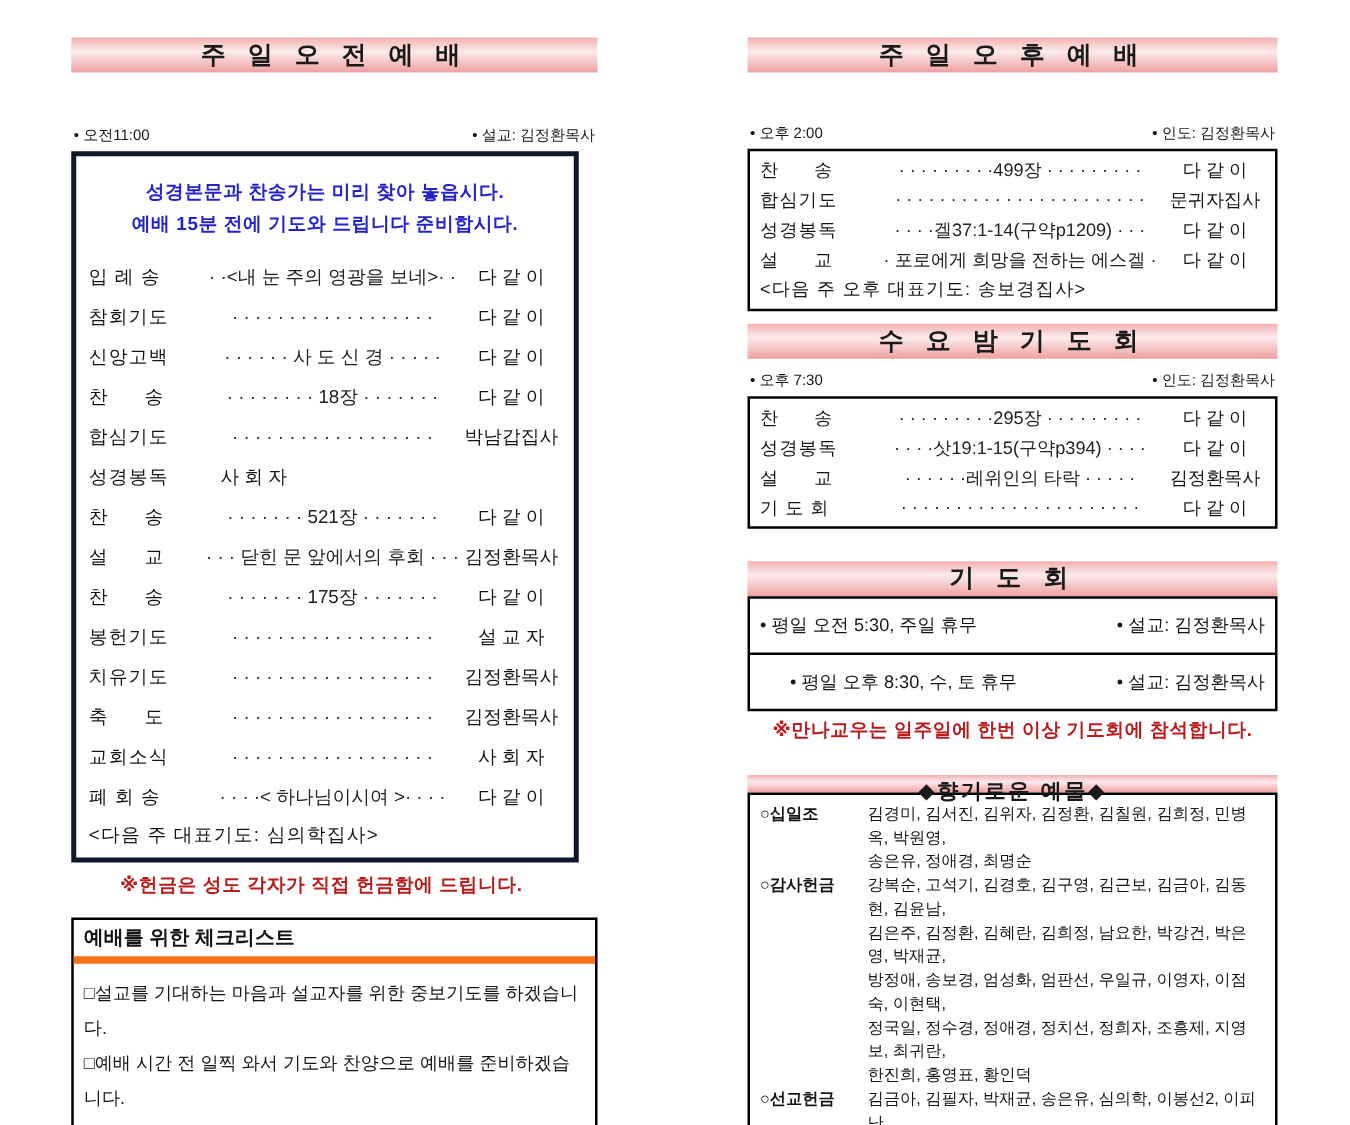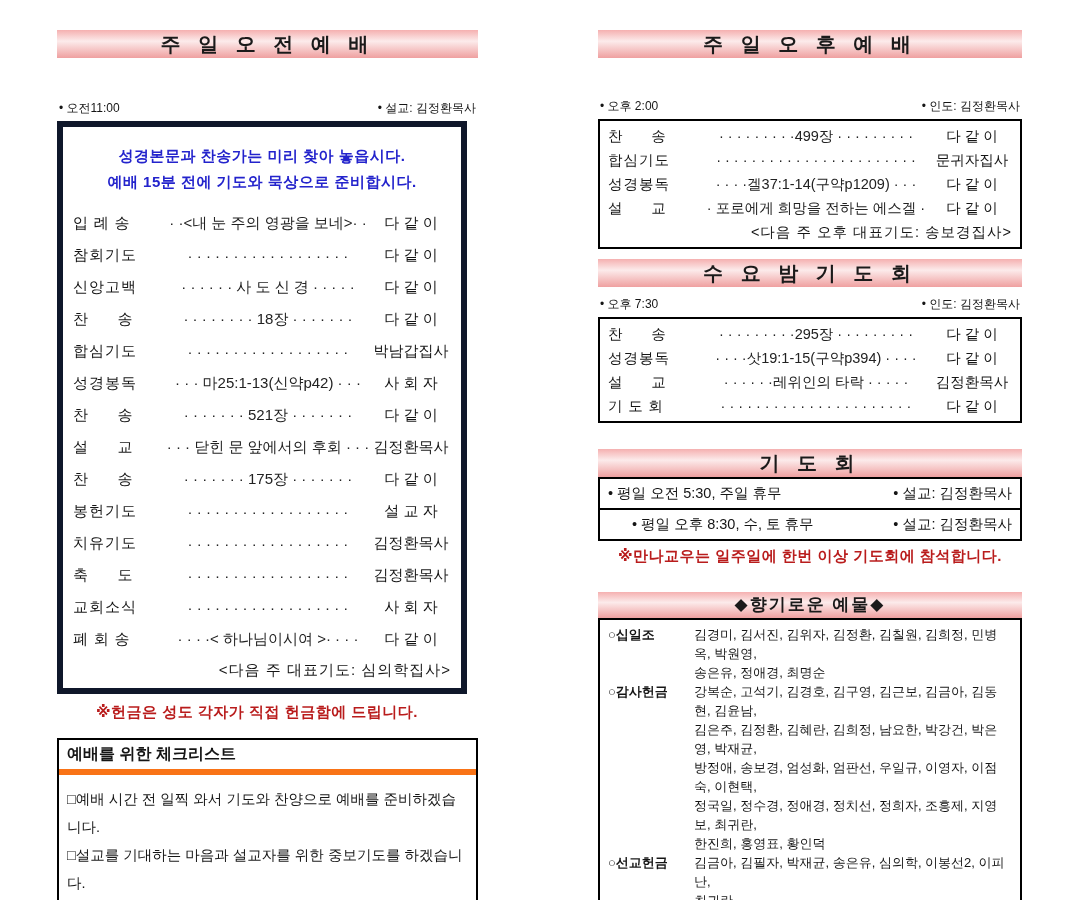--- a/index.html
+++ b/index.html
@@ -13,67 +13,67 @@
   .col-right{left:598px;width:424px;}
 
   .banner{
     background:linear-gradient(180deg,#f5b0b0 0%,#fcebeb 40%,#efa0a0 100%);
     font-weight:bold;font-size:20px;letter-spacing:6px;text-align:center;
     height:28px;line-height:28px;color:#1a1a1a;
   }
   .meta{display:flex;justify-content:space-between;font-size:12px;padding:0 2px;}
   .meta .m-left,.meta .m-right{white-space:pre;}
 
-  .main-box{border:6px solid #0f172a;margin-top:4px;padding:16px 10px 8px 10px;}
+  .main-box{border:4px solid #0f172a;margin-top:4px;padding:16px 10px 8px 10px;}
   .notice{color:#2323cc;font-weight:bold;font-size:15px;text-align:center;line-height:26px;margin-bottom:12px;letter-spacing:0.5px;}
 
   .w-row{display:flex;align-items:center;height:32px;font-size:15px;}
   .compact .w-row{height:24px;font-size:14.5px;}
   .w-label{width:92px;white-space:pre;letter-spacing:1px;font-family:Liberation Serif, serif;}
   .w-center{flex:1;text-align:center;white-space:nowrap;overflow:hidden;color:#222;}
   .w-leader{min-width:80px;text-align:center;white-space:pre;}
 
-  .next-week{text-align:right;font-size:15px;margin-top:6px;letter-spacing:1px;}
+  .next-week{text-align:left;font-size:15px;margin-top:6px;letter-spacing:1px;}
   .blue-note{color:#b91c1c;font-weight:bold;font-size:15px;text-align:center;margin-top:9px;letter-spacing:0.5px;}
 
   .checklist{border:2px solid #000;margin-top:16px;}
   .checklist-title{font-weight:bold;font-size:16px;padding:4px 8px;border-bottom:6px solid #f97316;}
   .checklist-items{padding:10px 8px 12px 8px;font-size:14.5px;line-height:28px;}
 
   .svc-box{border:2px solid #000;margin-top:4px;padding:3px 8px;}
   .sec-gap{margin-top:10px;}
 
   .prayer-wrap{margin-top:26px;}
   .prayer-table{border:2px solid #000;}
-  .prayer-row{display:flex;justify-content:space-between;align-items:center;height:29px;font-size:14.5px;padding:0 8px;}
+  .prayer-row{display:flex;justify-content:space-between;align-items:center;height:43px;font-size:14.5px;padding:0 8px;}
   .prayer-row + .prayer-row{border-top:2px solid #000;padding-left:32px;}
   .prayer-row span{white-space:pre;}
 
   .offer-wrap{margin-top:26px;}
-  .offer-banner{height:26px;line-height:26px;font-size:17px;letter-spacing:2px;text-align:center;}
+  .offer-banner{height:14px;line-height:26px;font-size:17px;letter-spacing:2px;text-align:center;}
   .offer-box{border:2px solid #000;padding:5px 8px 8px 8px;}
   .offer-cat{display:flex;font-size:13px;line-height:19px;}
   .offer-label{width:86px;font-weight:bold;white-space:pre;flex:none;}
   .offer-names{flex:1;white-space:pre-line;}
 </style>
 </head>
 <body>
 
 <div class="col col-left">
   <div class="banner">주 일 오 전 예 배</div>
 
   <div class="meta" style="margin-top:42px;">
     <span class="m-left">• 오전11:00</span>
     <span class="m-right">• 설교: 김정환목사</span>
   </div>
 
   <div class="main-box" style="width:378px;">
     <div class="notice">
       <div>성경본문과 찬송가는 미리 찾아 놓읍시다.</div>
-      <div>예배 15분 전에 기도와 묵상으로 준비합시다.</div>
+      <div>예배 15분 전에 기도와 드립니다 준비합시다.</div>
     </div>
 
     <div>
 
         <div class="w-row">
           <span class="w-label">입 례 송</span>
           <span class="w-center">· ·&lt;내 눈 주의 영광을 보네&gt;· ·</span>
           <span class="w-leader">다 같 이</span>
         </div>
 
@@ -96,21 +96,20 @@
         </div>
 
         <div class="w-row">
           <span class="w-label">합심기도</span>
           <span class="w-center">· · · · · · · · · · · · · · · · · ·</span>
           <span class="w-leader">박남갑집사</span>
         </div>
 
         <div class="w-row">
           <span class="w-label">성경봉독</span>
-          <span class="w-center">· · ·  마25:1-13(신약p42) · · ·</span>
           <span class="w-leader">사 회 자</span>
         </div>
 
         <div class="w-row">
           <span class="w-label">찬      송</span>
           <span class="w-center">· · · · · · ·  521장  · · · · · · ·</span>
           <span class="w-leader">다 같 이</span>
         </div>
 
         <div class="w-row">
@@ -158,23 +157,23 @@
 
     <div class="next-week">&lt;다음 주 대표기도: 심의학집사&gt;</div>
   </div>
 
   <div class="blue-note" style="width:400px;">※헌금은 성도 각자가 직접 헌금함에 드립니다.</div>
 
   <div class="checklist">
     <div class="checklist-title">예배를 위한 체크리스트</div>
     <div class="checklist-items">
 
+        <div>□설교를 기대하는 마음과 설교자를 위한 중보기도를 하겠습니다.</div>
+
         <div>□예배 시간 전 일찍 와서 기도와 찬양으로 예배를 준비하겠습니다.</div>
-
-        <div>□설교를 기대하는 마음과 설교자를 위한 중보기도를 하겠습니다.</div>
 
         <div>□믿음에 합당한 헌금생활(십일조, 감사, 선교, 건축 등)을 하겠습니다.</div>
 
       </div>
   </div>
 </div>
 
 <div class="col col-right">
 
   <div>

